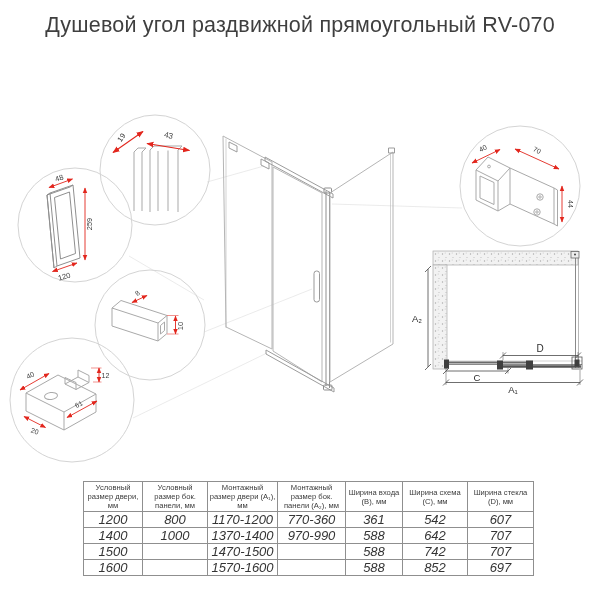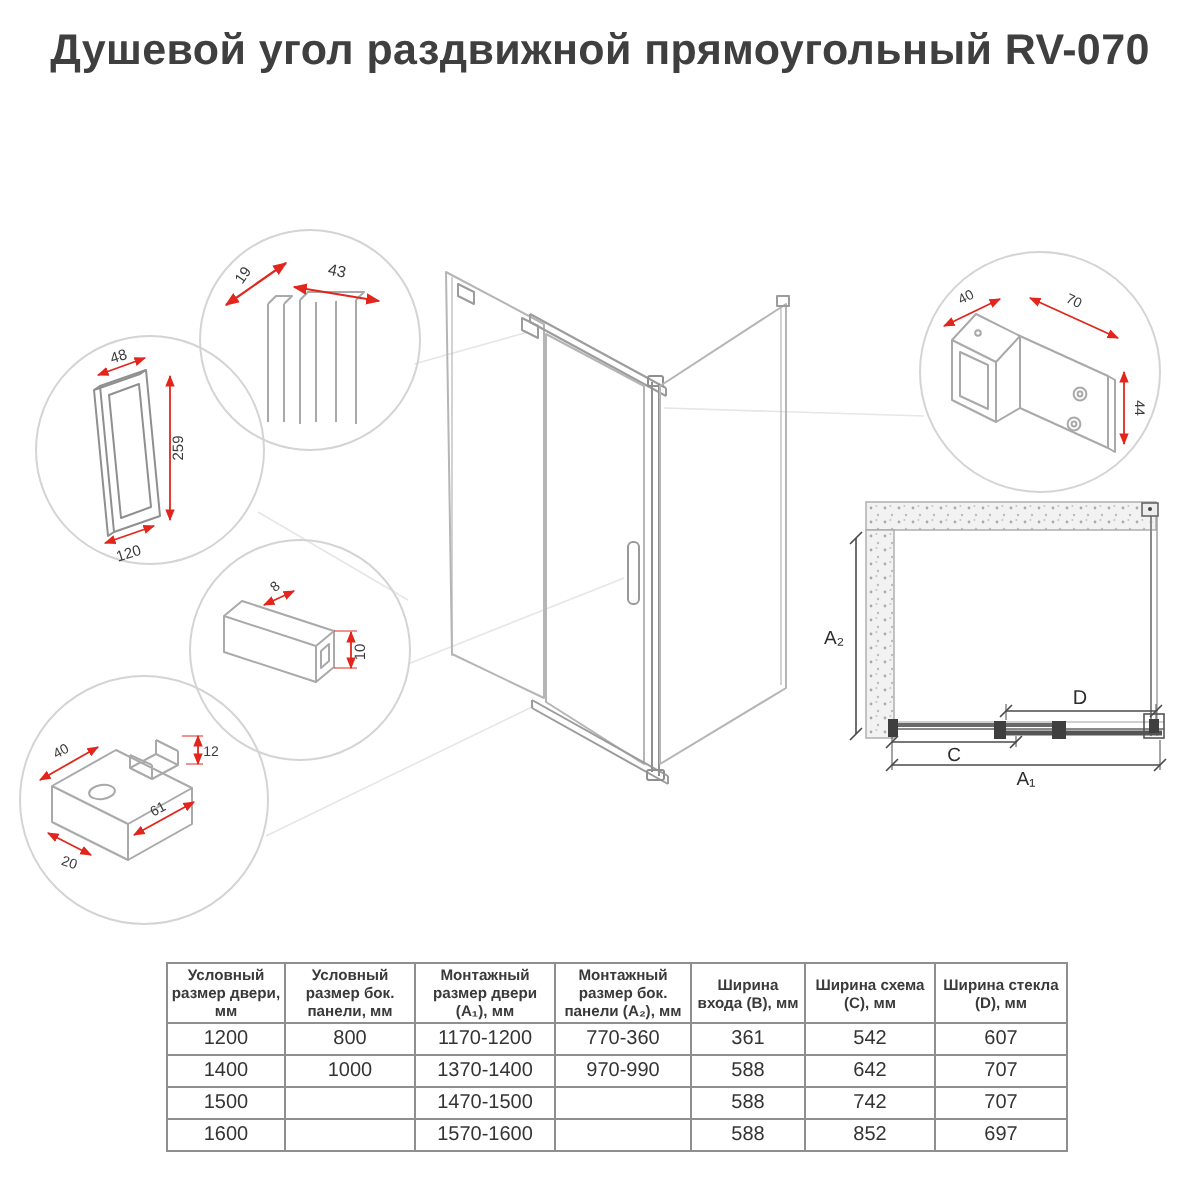--- a/index.html
+++ b/index.html
@@ -1,27 +1,27 @@
 <!DOCTYPE html>
 <html><head>
 <meta charset="utf-8">
 <style>
   html,body{margin:0;padding:0;background:#fff;}
   .screen{position:relative;width:600px;height:600px;background:#ffffff;overflow:hidden;
           font-family:"Liberation Sans",sans-serif;}
   .title{position:absolute;top:12px;left:0;width:600px;text-align:center;
-         color:#3f3f3f;font-size:21.5px;line-height:1.28;font-weight:700;letter-spacing:.2px;}
+         color:#3f3f3f;font-size:21.5px;line-height:1.28;font-weight:400;letter-spacing:.2px;}
   svg.diagram{position:absolute;top:0;left:0;}
   .dim{font-family:"Liberation Sans",sans-serif;fill:#3c3c3c;}
   .plan-lbl{font-family:"Liberation Sans",sans-serif;fill:#2d2d2d;}
   table.spec{position:absolute;left:83px;top:481px;width:450px;border-collapse:collapse;
              table-layout:fixed;font-family:"Liberation Sans",sans-serif;color:#3a3a3a;}
   table.spec th,table.spec td{border:1px solid #8f8f8f;text-align:center;vertical-align:middle;padding:0;}
-  table.spec th{font-size:7.6px;line-height:1.2;font-weight:700;height:27px;padding:1px;}
-  table.spec td{font-size:10px;height:15px;color:#343434;}
+  table.spec th{font-size:7.6px;line-height:1.2;font-weight:400;height:27px;padding:1px;}
+  table.spec td{font-size:13px;height:15px;color:#343434;font-style:italic;}
 </style>
 </head>
 <body>
 
 <div class="screen">
 
   <div class="title">
     <div>Душевой угол раздвижной прямоугольный RV-070</div>
   </div>
 

